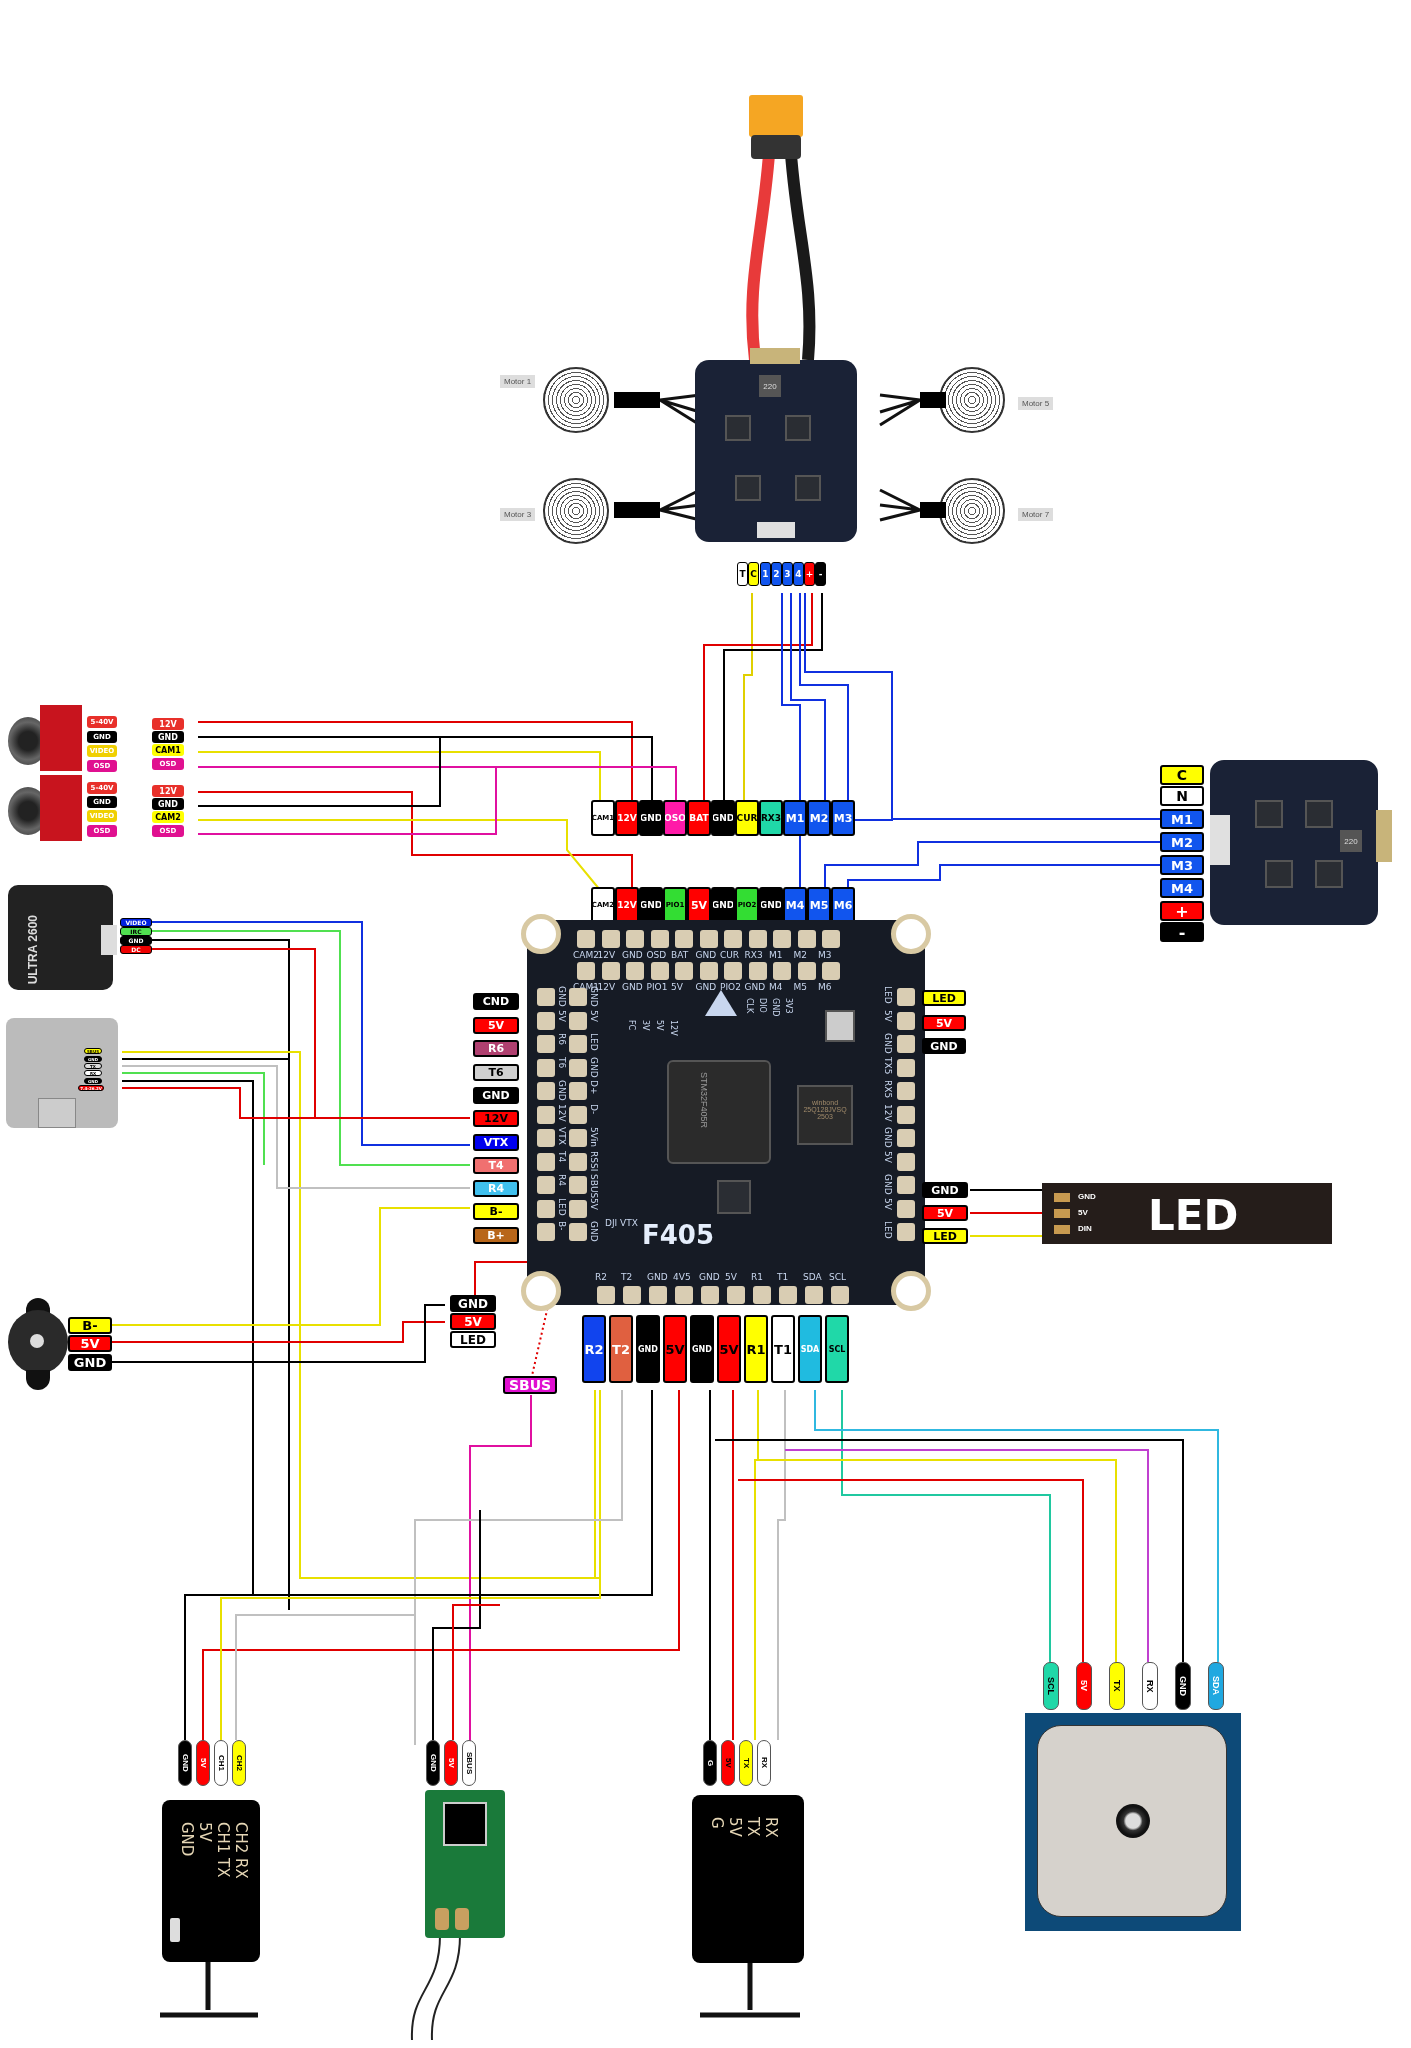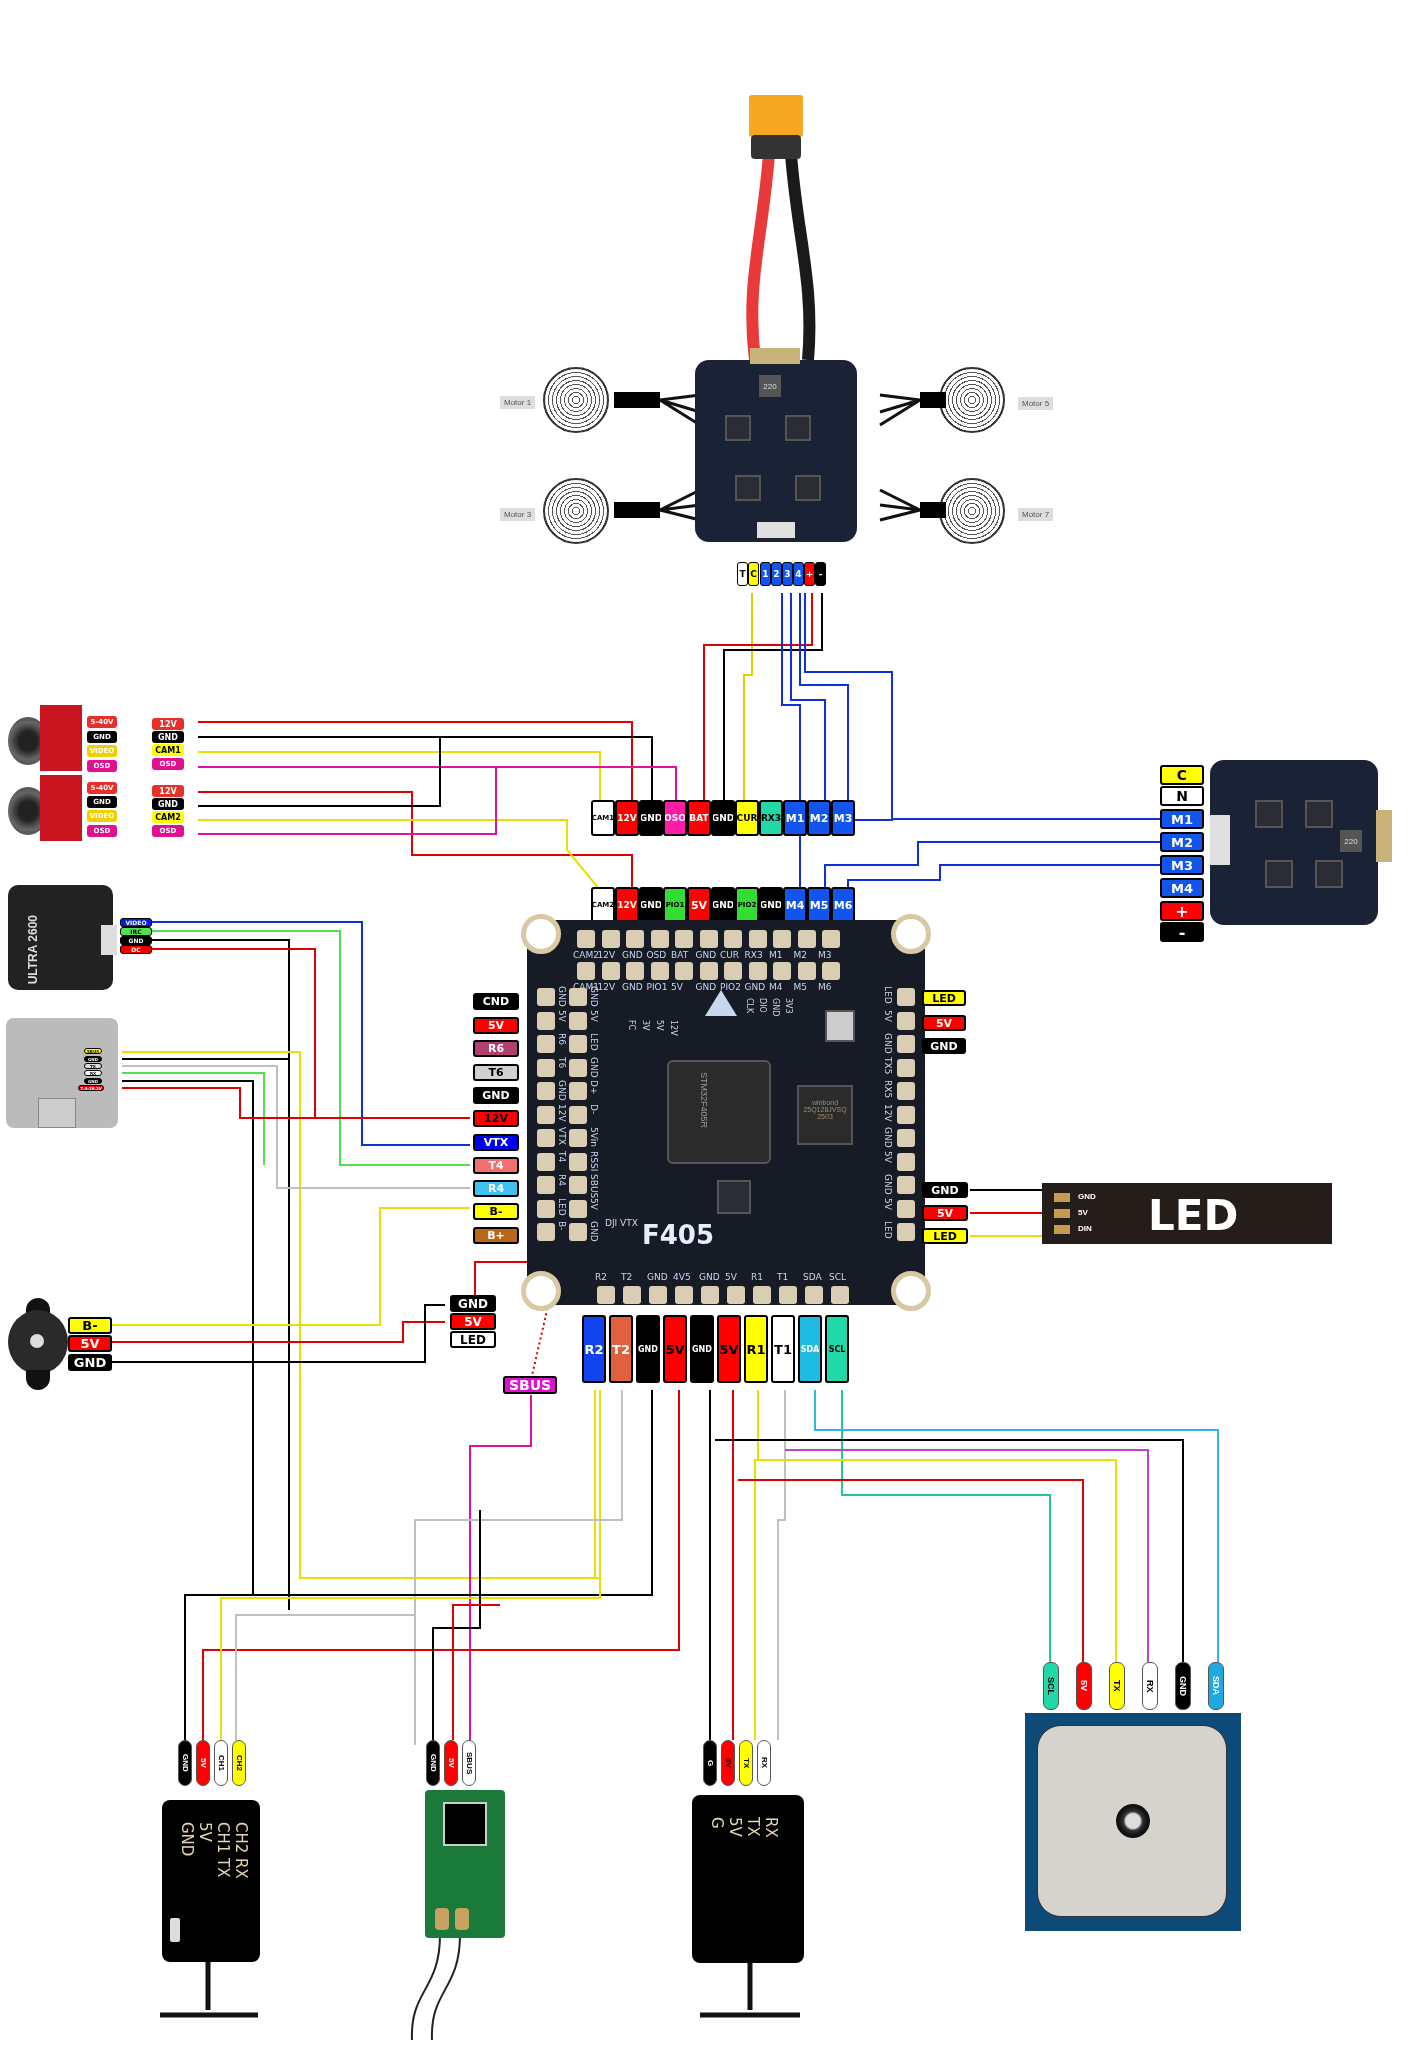--- a/index.html
+++ b/index.html
@@ -110,21 +110,21 @@
   <path d="M440 1935 C440 1990, 410 1990, 412 2040 M460 1935 C460 1990, 430 1990, 432 2040" stroke="#222" stroke-width="2" fill="none"></path>
 </svg>
 
 <div class="abs" style="left:749px;top:95px;width:54px;height:60px;">
   <div class="abs" style="left:0;top:0;width:54px;height:42px;background:#f5a623;border-radius:3px;"></div>
   <div class="abs" style="left:2px;top:40px;width:50px;height:24px;background:#333;border-radius:4px;"></div>
 </div>
 
 <div class="motor" style="left:543px;top:367px;"></div>
 <div class="abs" style="left:614px;top:392px;width:46px;height:16px;background:#000;"></div>
-<div class="mlabel" style="left:500px;top:396px;">Motor 1</div>
+<div class="mlabel" style="left:500px;top:375px;">Motor 1</div>
 <div class="motor" style="left:543px;top:478px;"></div>
 <div class="abs" style="left:614px;top:502px;width:46px;height:16px;background:#000;"></div>
 <div class="mlabel" style="left:500px;top:508px;">Motor 3</div>
 <div class="motor" style="left:939px;top:367px;"></div>
 <div class="abs" style="left:920px;top:392px;width:26px;height:16px;background:#000;"></div>
 <div class="mlabel" style="left:1018px;top:397px;">Motor 5</div>
 <div class="motor" style="left:939px;top:478px;"></div>
 <div class="abs" style="left:920px;top:502px;width:26px;height:16px;background:#000;"></div>
 <div class="mlabel" style="left:1018px;top:508px;">Motor 7</div>
 

